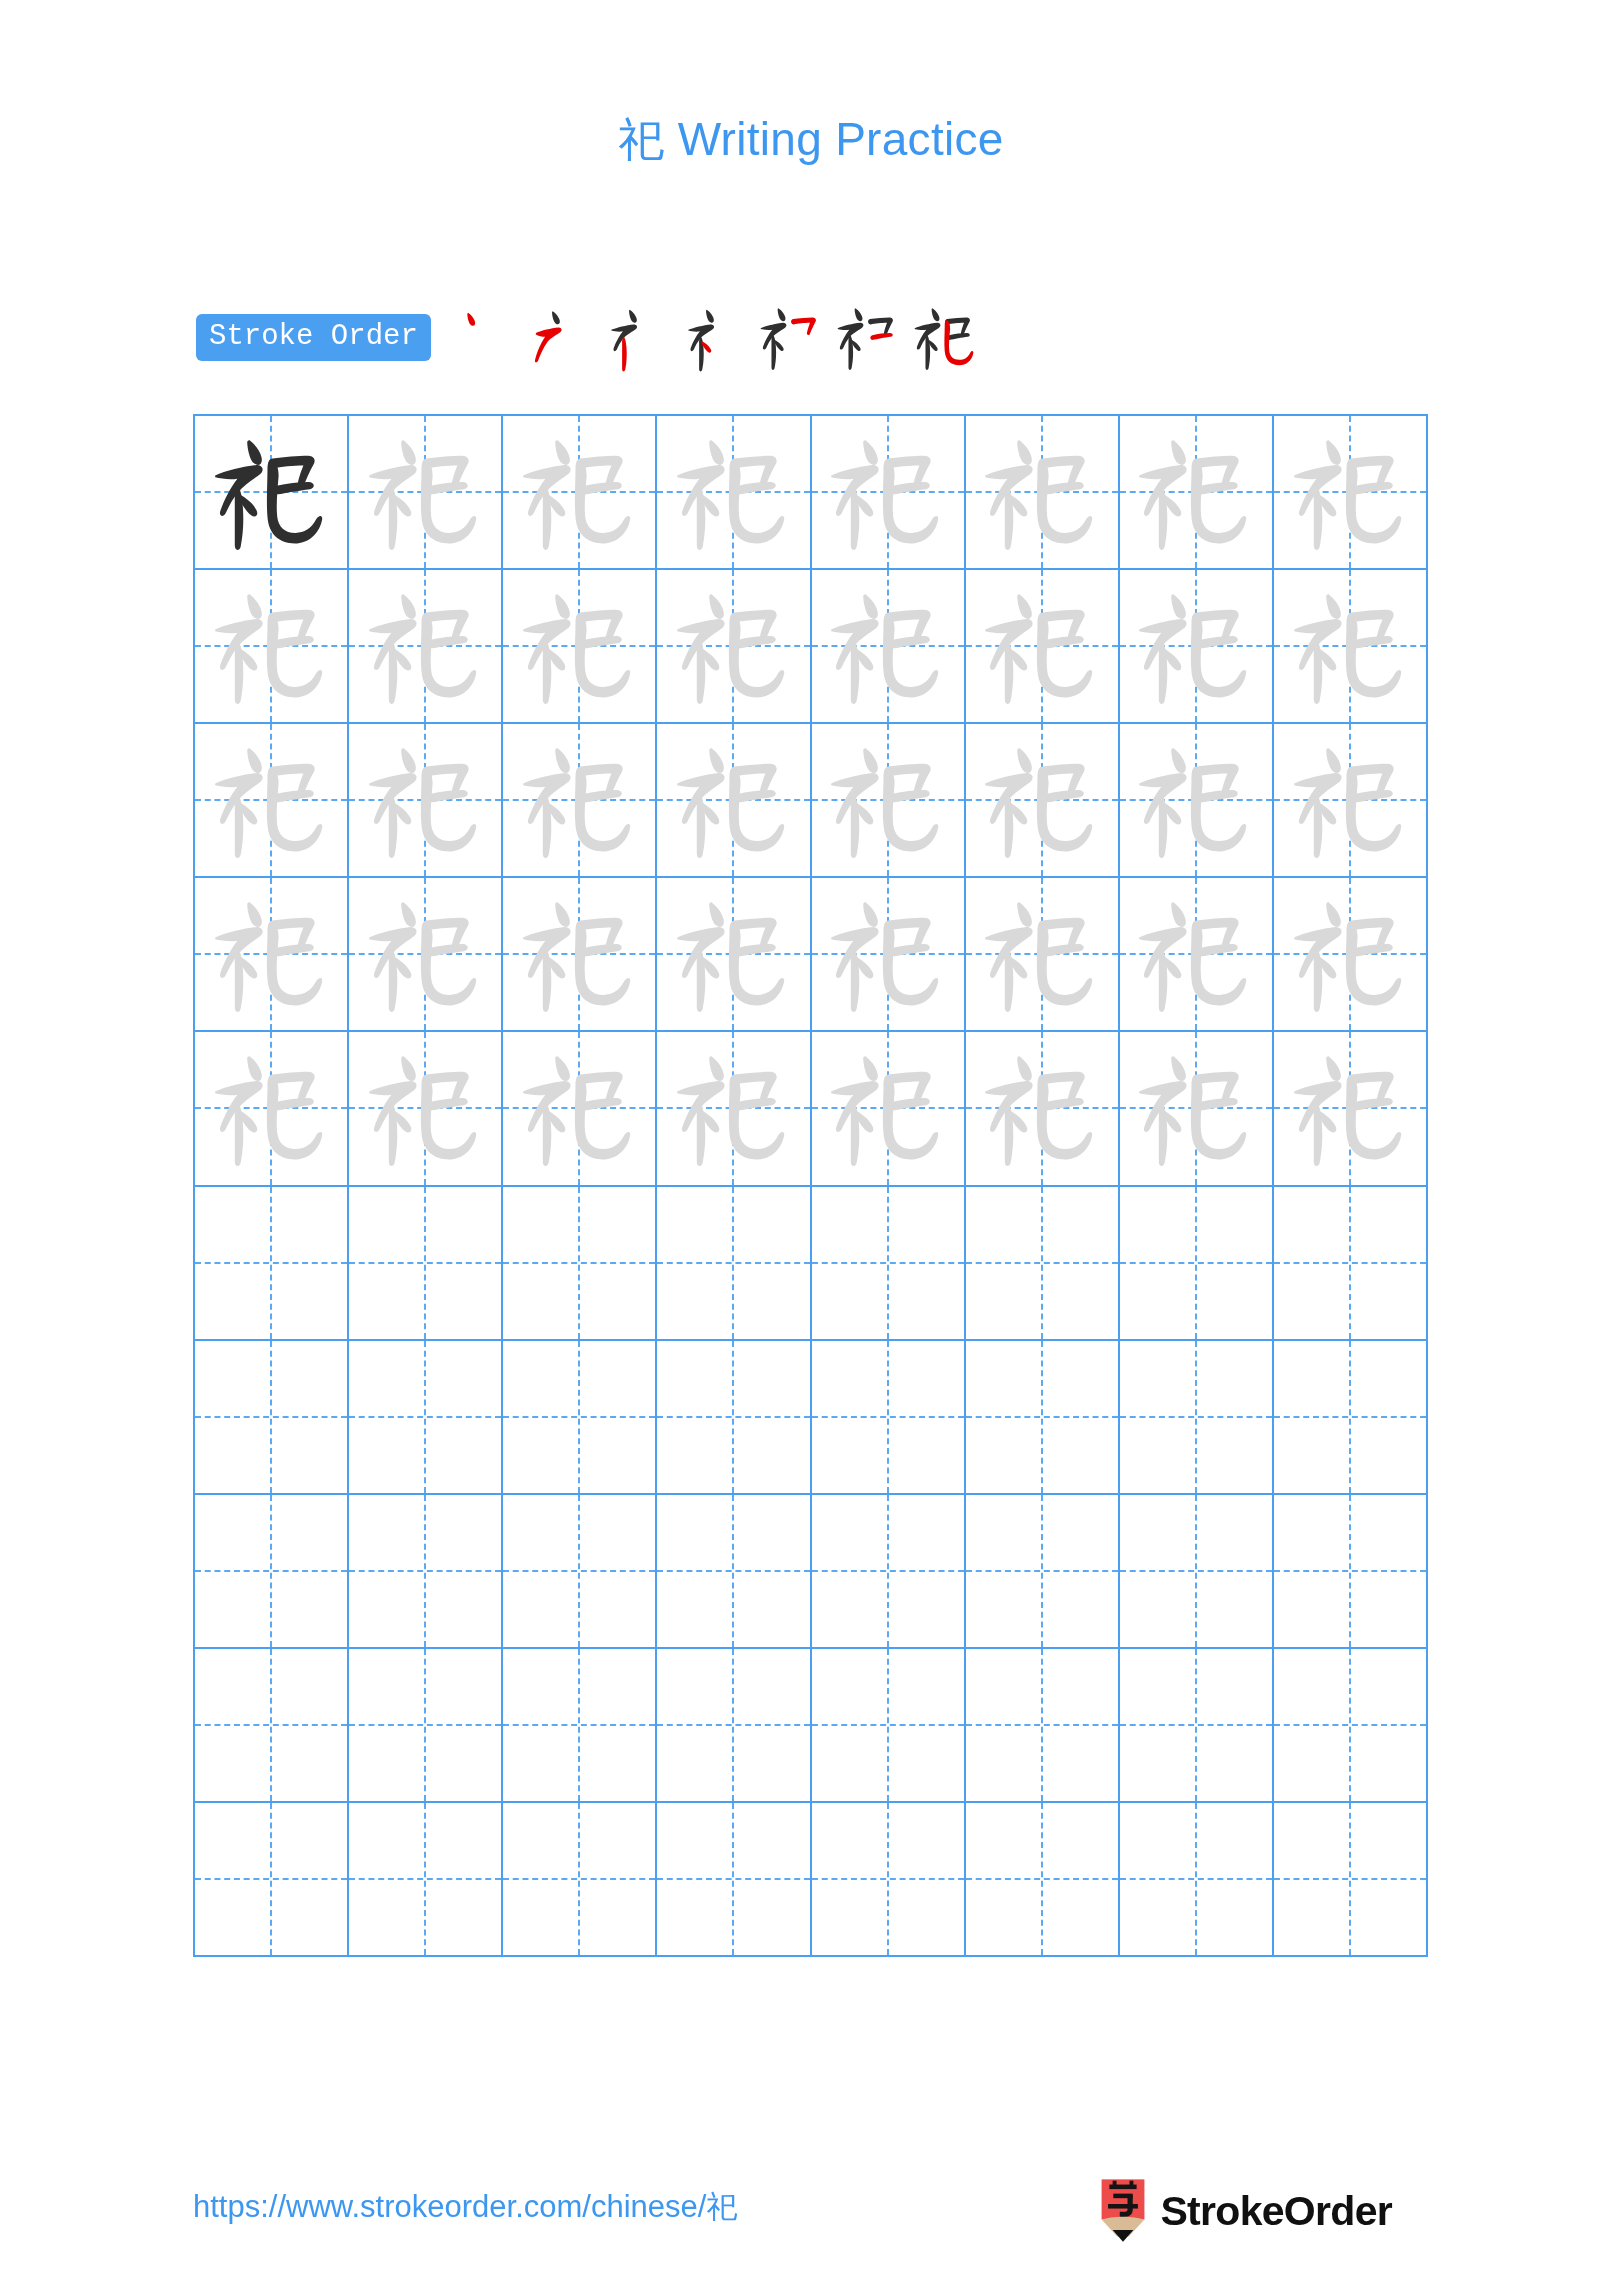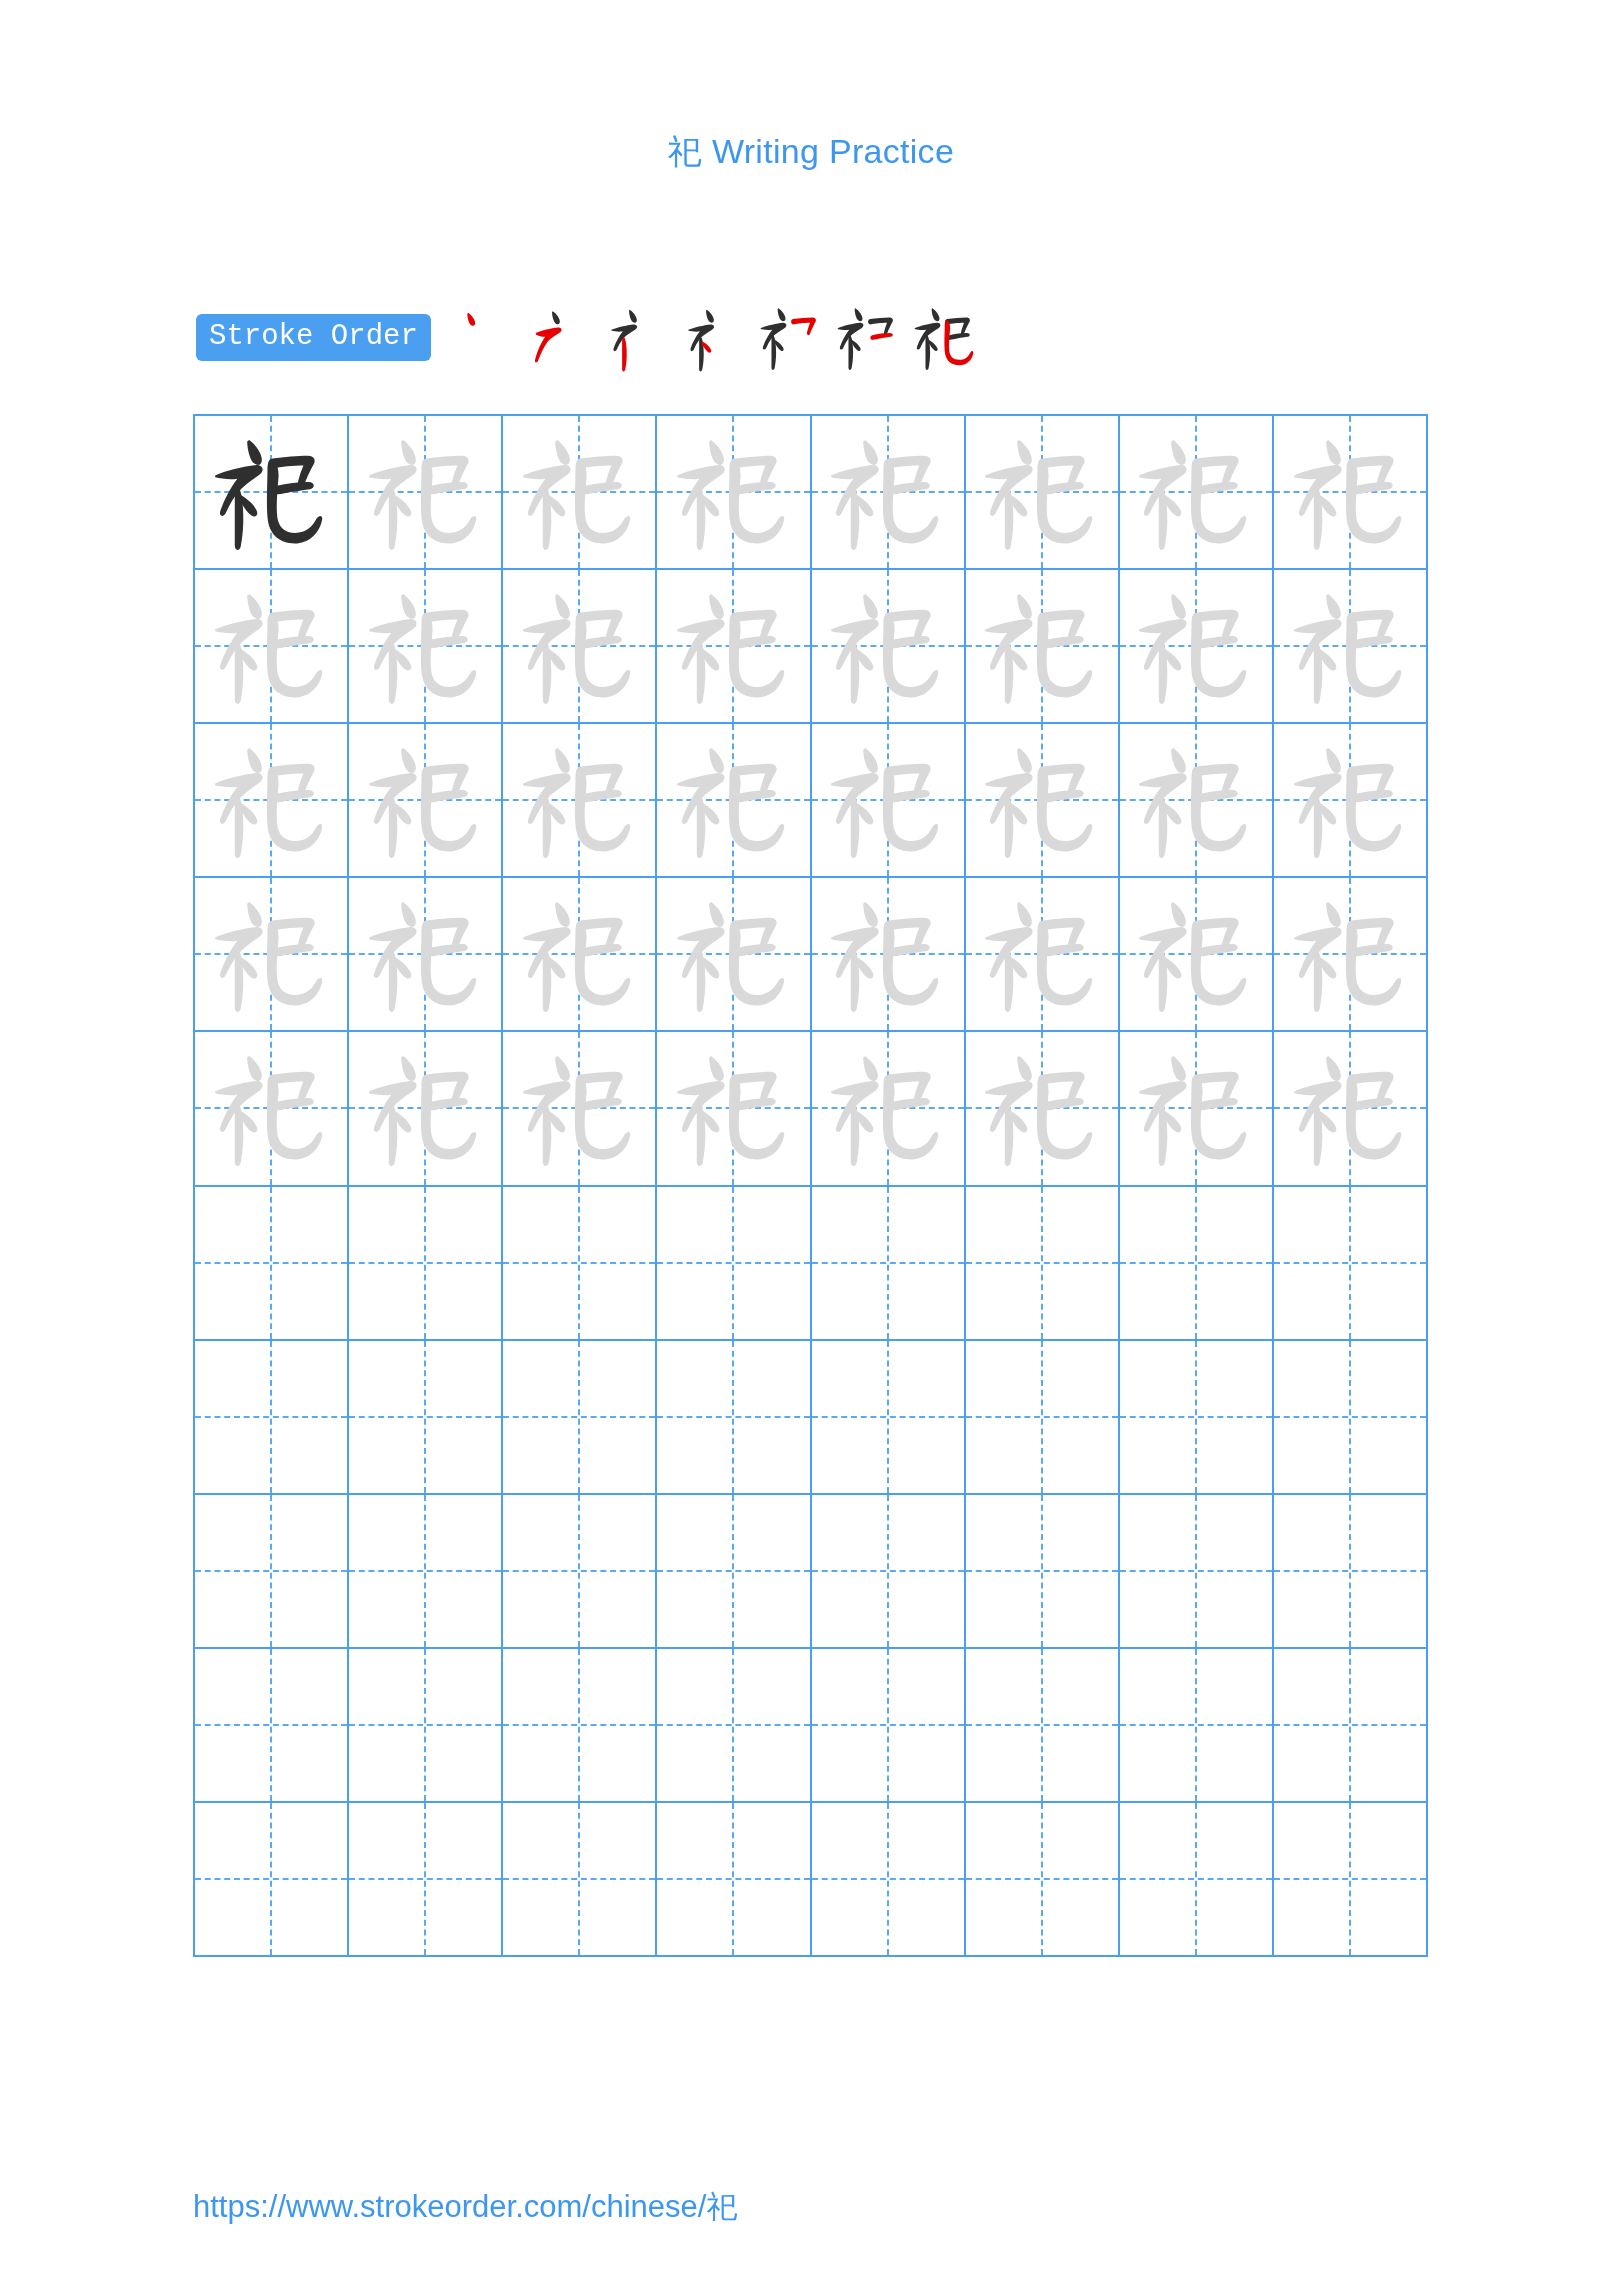--- a/index.html
+++ b/index.html
@@ -15,27 +15,26 @@
     overflow: hidden;
   }
 
   
   #page-title {
     position: absolute;
     top: 110px;
     left: 0;
     width: 1622px;
     text-align: center;
-    font-size: 34px;
+    font-size: 46px;
     line-height: 59px;
     color: #3d97ef;
     font-weight: 400;
     letter-spacing: 0.3px;
     white-space: nowrap;
-    margin-top: 12px;
   }
 
   
   #stroke-order-row {
     position: absolute;
     top: 302px;
     left: 196px;
     height: 71px;
     display: flex;
     align-items: center;
@@ -806,14 +805,33 @@
     <div class="grid-cell"></div>
     <div class="grid-cell"></div>
     <div class="grid-cell"></div>
     <div class="grid-cell"></div>
   </div>
 
 <div id="footer">
 
   <a id="footer-url" href="#" style="text-decoration:none;">https://www.strokeorder.com/chinese/祀</a>
 
+  <div id="footer-brand">
+    <svg id="brand-mark" viewBox="0 0 74 96">
+      <rect x="4" y="0" width="66" height="62" fill="#ee4b4b"></rect>
+
+      <g fill="#141414">
+        <rect x="16" y="8" width="42" height="7"></rect>
+        <rect x="21" y="2" width="6" height="9"></rect>
+        <rect x="47" y="2" width="6" height="9"></rect>
+        <rect x="22" y="22" width="30" height="7"></rect>
+        <rect x="14" y="38" width="46" height="7"></rect>
+        <path d="M44 25 h8 v22 c0 7 -5 11 -12 11 h-8 v-8 h7 c3 0 5 -1 5 -4 Z"></path>
+      </g>
+
+      <path d="M4 62 C20 56 54 56 70 62 L46 88 H28 Z" fill="#d9bc96"></path>
+
+      <path d="M21 78 L53 78 L37 96 Z" fill="#111111"></path>
+    </svg>
+    <div id="brand-name">StrokeOrder</div>
+  </div>
 </div>
 
 
 </body></html>

